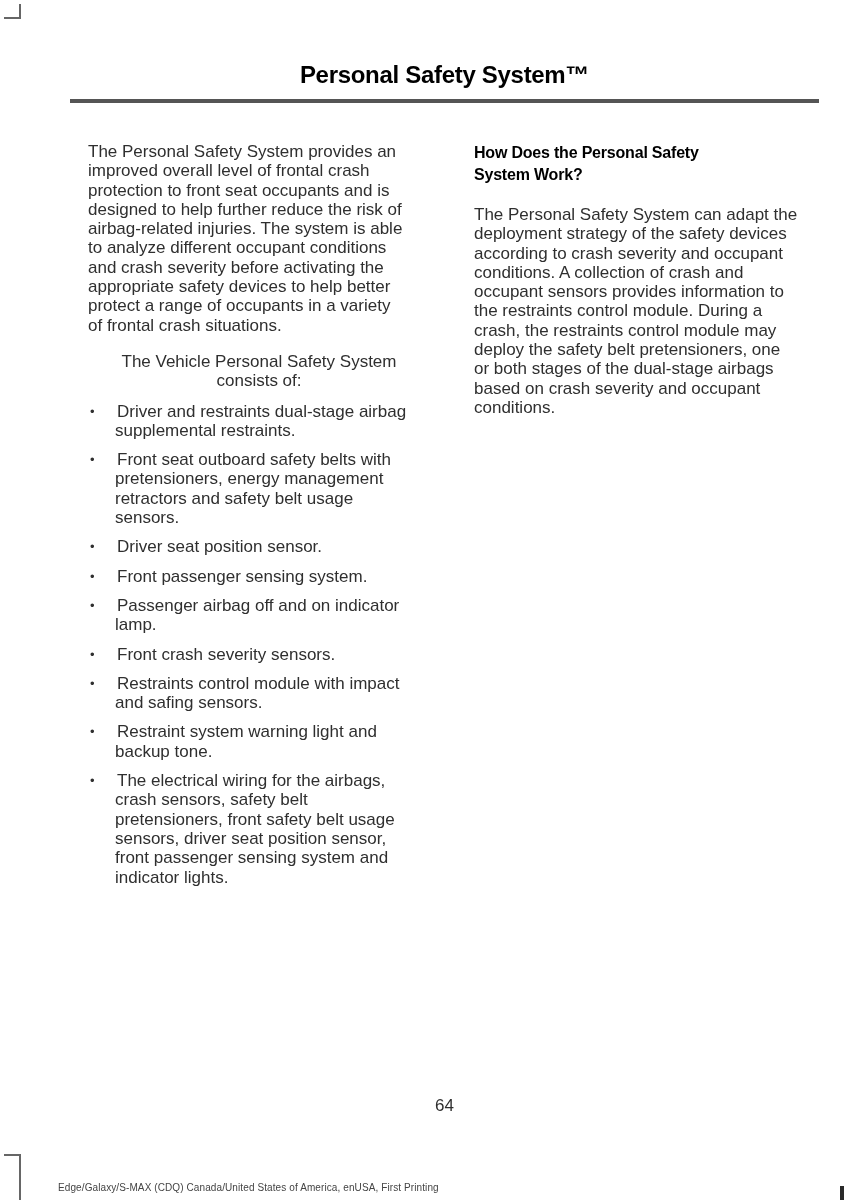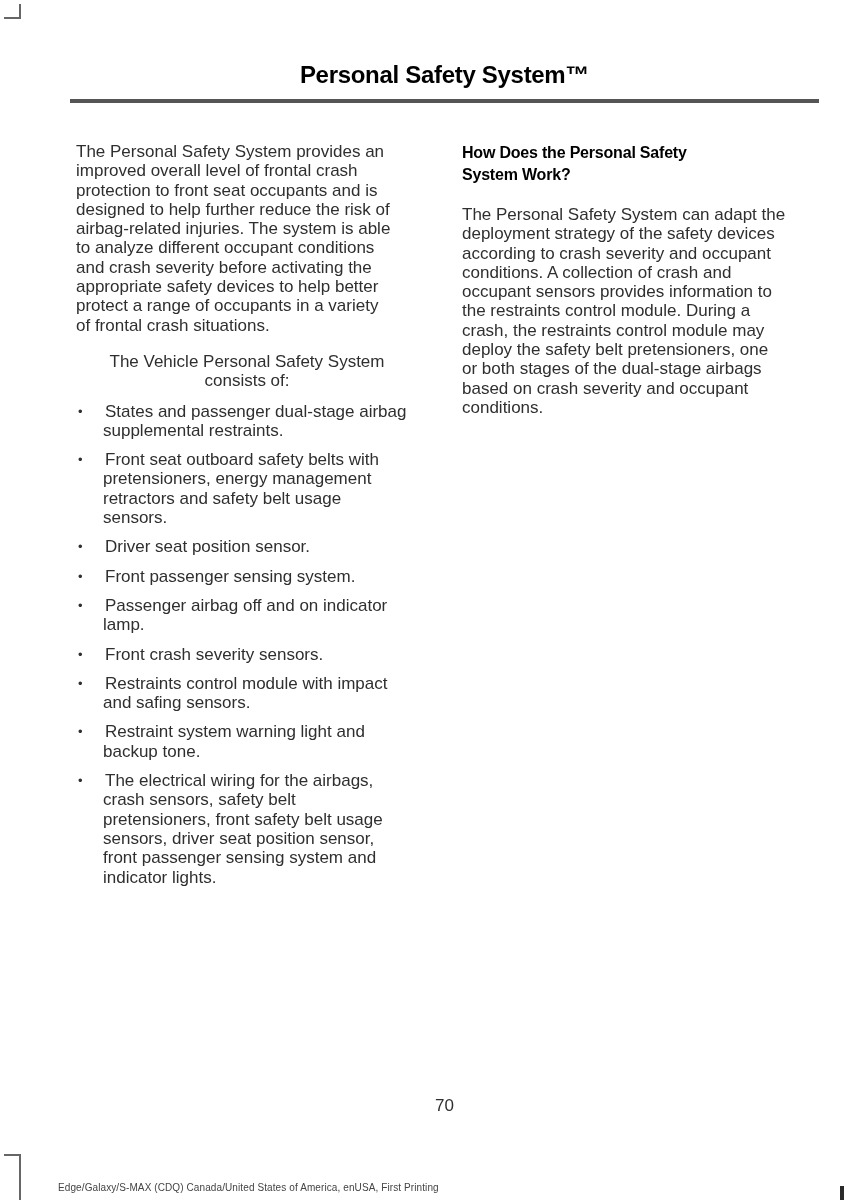--- a/index.html
+++ b/index.html
@@ -60,21 +60,21 @@
   }
   .title-rule{
     position:absolute;
     left:66px;top:95px;
     width:749px;height:2px;
     background:var(--rule-color);
   }
   
   .columns{
     position:absolute;
-    left:66px;top:132px;
+    left:78px;top:132px;
     width:736px;
     display:grid;
     grid-template-columns:350px 350px;
     column-gap:36px;
   }
   .body-text{
     font-size:17px;
     line-height:19.3px;
     color:var(--text-color);
     white-space:pre-line;
@@ -146,21 +146,21 @@
 to analyze different occupant conditions
 and crash severity before activating the
 appropriate safety devices to help better
 protect a range of occupants in a variety
 of frontal crash situations.</p>
       <p class="body-text list-intro">The Vehicle Personal Safety System
 consists of:</p>
       <ul class="bullet-list">
         <li>
           <span class="bullet-dot">•</span>
-          <span class="body-text">States and passenger dual-stage airbag
+          <span class="body-text">Driver and restraints dual-stage airbag
 supplemental restraints.</span>
         </li>
         <li>
           <span class="bullet-dot">•</span>
           <span class="body-text">Front seat outboard safety belts with
 pretensioners, energy management
 retractors and safety belt usage
 sensors.</span>
         </li>
         <li>
@@ -213,19 +213,19 @@
 the restraints control module. During a
 crash, the restraints control module may
 deploy the safety belt pretensioners, one
 or both stages of the dual-stage airbags
 based on crash severity and occupant
 conditions.</p>
     </div>
 
   </div>
 
-  <div class="page-number">70</div>
+  <div class="page-number">64</div>
   <div class="footer-note">Edge/Galaxy/S-MAX (CDQ) Canada/United States of America, enUSA, First Printing</div>
 
   <div class="mark-bottom-left"></div>
   <div class="mark-bottom-right"></div>
 
 </div>
 
 </body></html>

